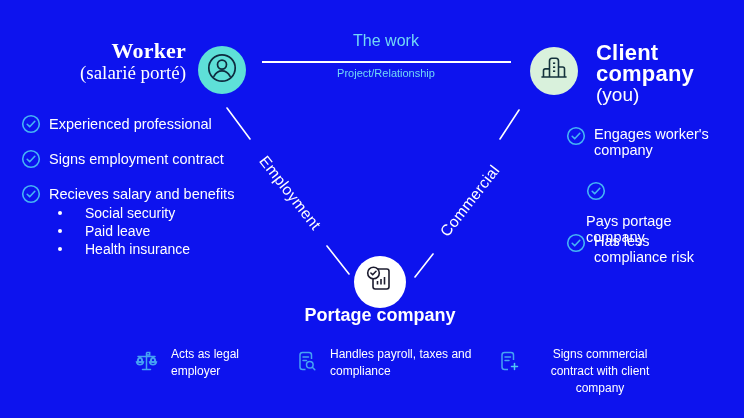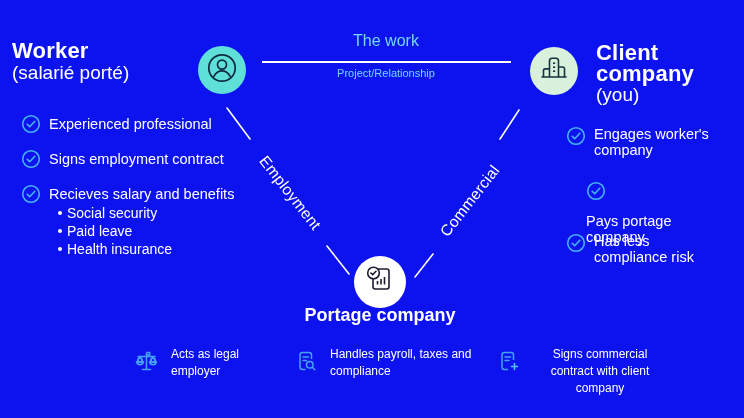--- a/index.html
+++ b/index.html
@@ -13,21 +13,21 @@
     overflow: hidden;
     color: #ffffff;
   }
 
   .abs { position: absolute; }
 
   
   .entity-title   { font-weight: 700; font-size: 22px; line-height: 22px; color: #fff; letter-spacing: .2px; }
   .entity-sub     { font-weight: 400; font-size: 19px; line-height: 22px; color: #fff; }
 
-  .worker-title-block { left: 12px; top: 40px; width: 158px; text-align: left; }
+  .worker-title-block { left: 28px; top: 40px; width: 158px; text-align: right; font-family: Liberation Serif, serif; }
   .client-title-block { left: 596px; top: 42px; width: 130px; text-align: left; }
   .client-title-block .entity-title { line-height: 21px; }
 
   
   .avatar { border-radius: 50%; display: flex; align-items: center; justify-content: center; }
   .avatar-worker  { left: 198px; top: 46px;  width: 48px; height: 48px; background: #5ee0d8; }
   .avatar-client  { left: 530px; top: 47px;  width: 48px; height: 48px; background: #d9f1dc; }
   .avatar-portage { left: 354px; top: 256px; width: 52px; height: 52px; background: #ffffff; }
 
   
@@ -44,21 +44,21 @@
   
   .check-row { display: flex; align-items: flex-start; gap: 8px; }
   .check-row .txt { font-size: 14.5px; line-height: 20px; color: #fff; }
   .check-row svg { flex: 0 0 auto; margin-top: 0px; }
 
   .left-item-1 { left: 21px; top: 114px; }
   .left-item-2 { left: 21px; top: 149px; }
   .left-item-3 { left: 21px; top: 184px; }
 
   .sub-bullets { left: 58px; top: 204px; }
-  .sub-bullet-row { display: flex; align-items: center; gap: 5px; height: 18px; }
+  .sub-bullet-row { display: flex; align-items: center; gap: 23px; height: 18px; }
   .sub-bullet-row .dot { width: 4px; height: 4px; border-radius: 50%; background: #fff; flex: 0 0 auto; }
   .sub-bullet-row .txt { font-size: 14px; color: #fff; }
 
   .right-item .txt { line-height: 16px; }
   .right-item-1 { left: 566px; top: 126px; width: 172px; }
   .right-item-2 { left: 586px; top: 181px; width: 160px; flex-direction: column; }
   .right-item-3 { left: 566px; top: 233px; width: 165px; }
   .right-item-1 .txt { width: 132px; }
   .right-item-2 .txt { width: 110px; }
   .right-item-3 .txt { width: 115px; }

